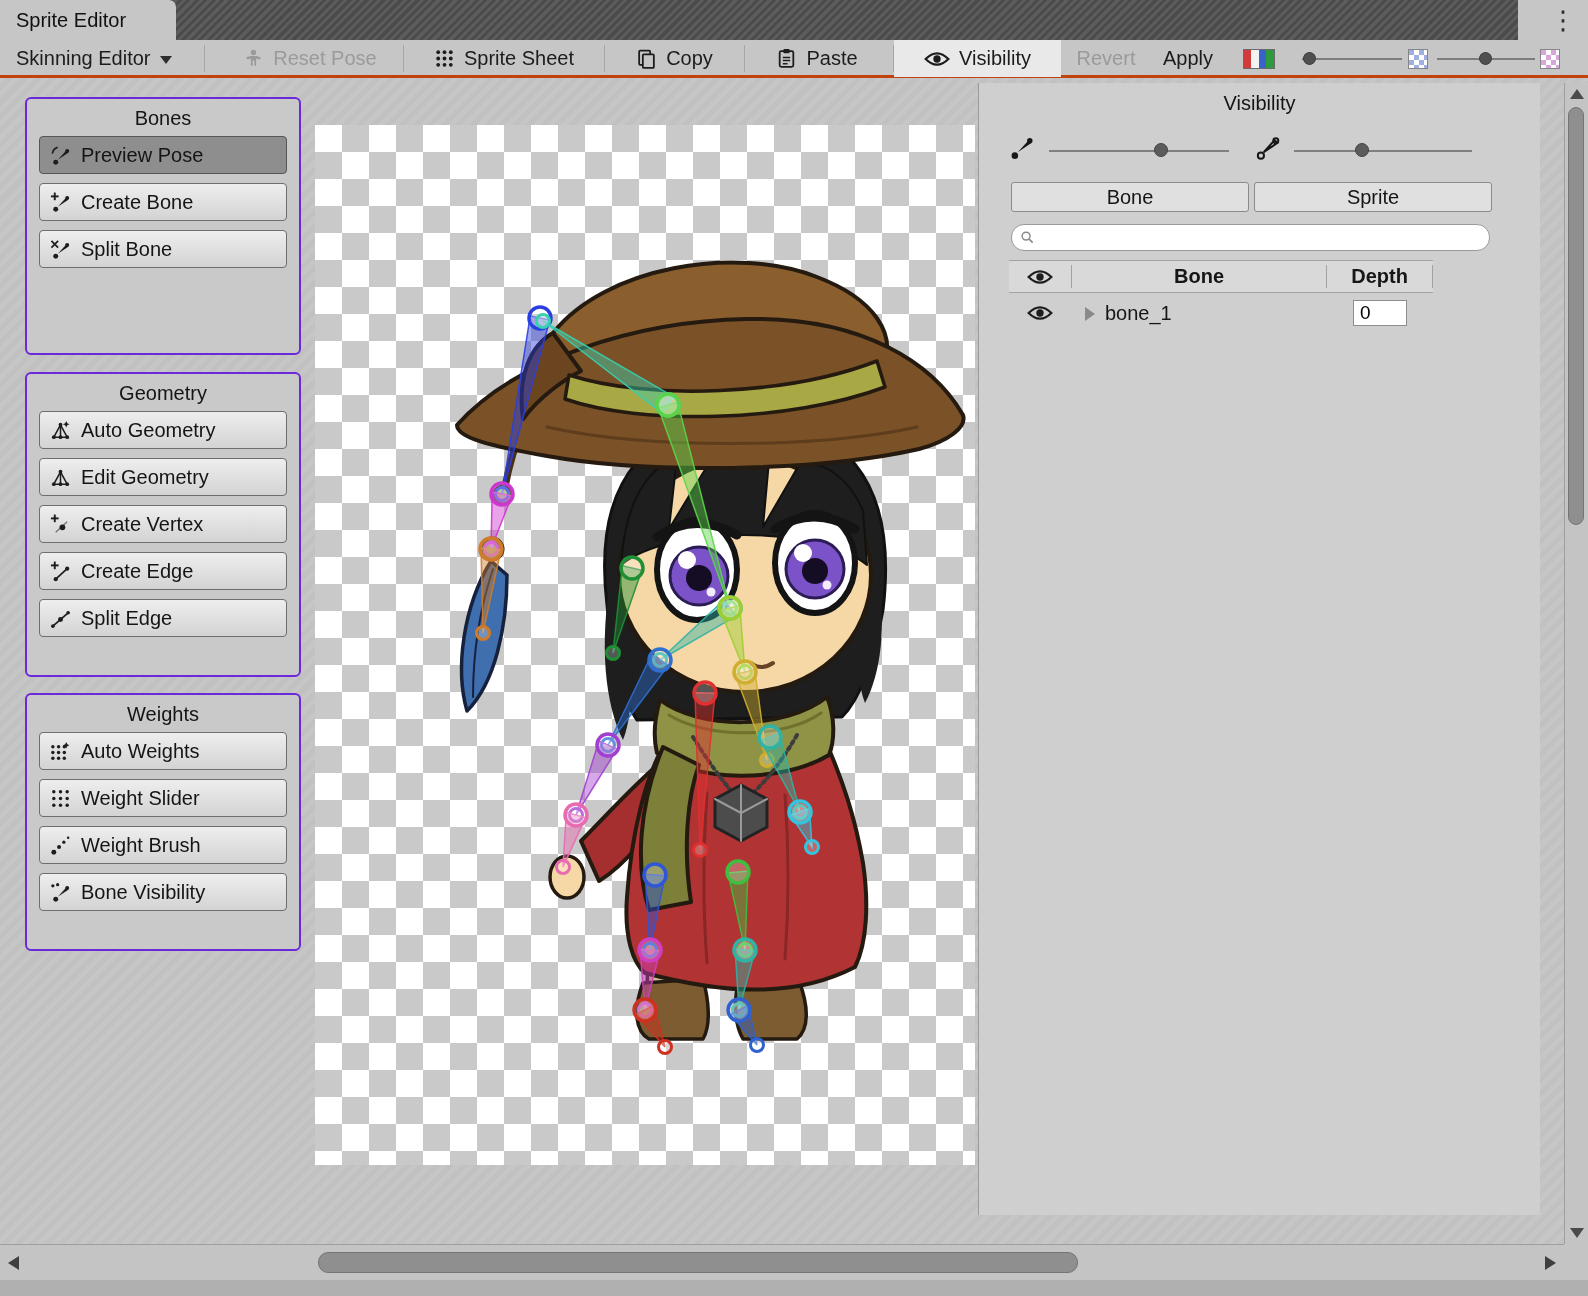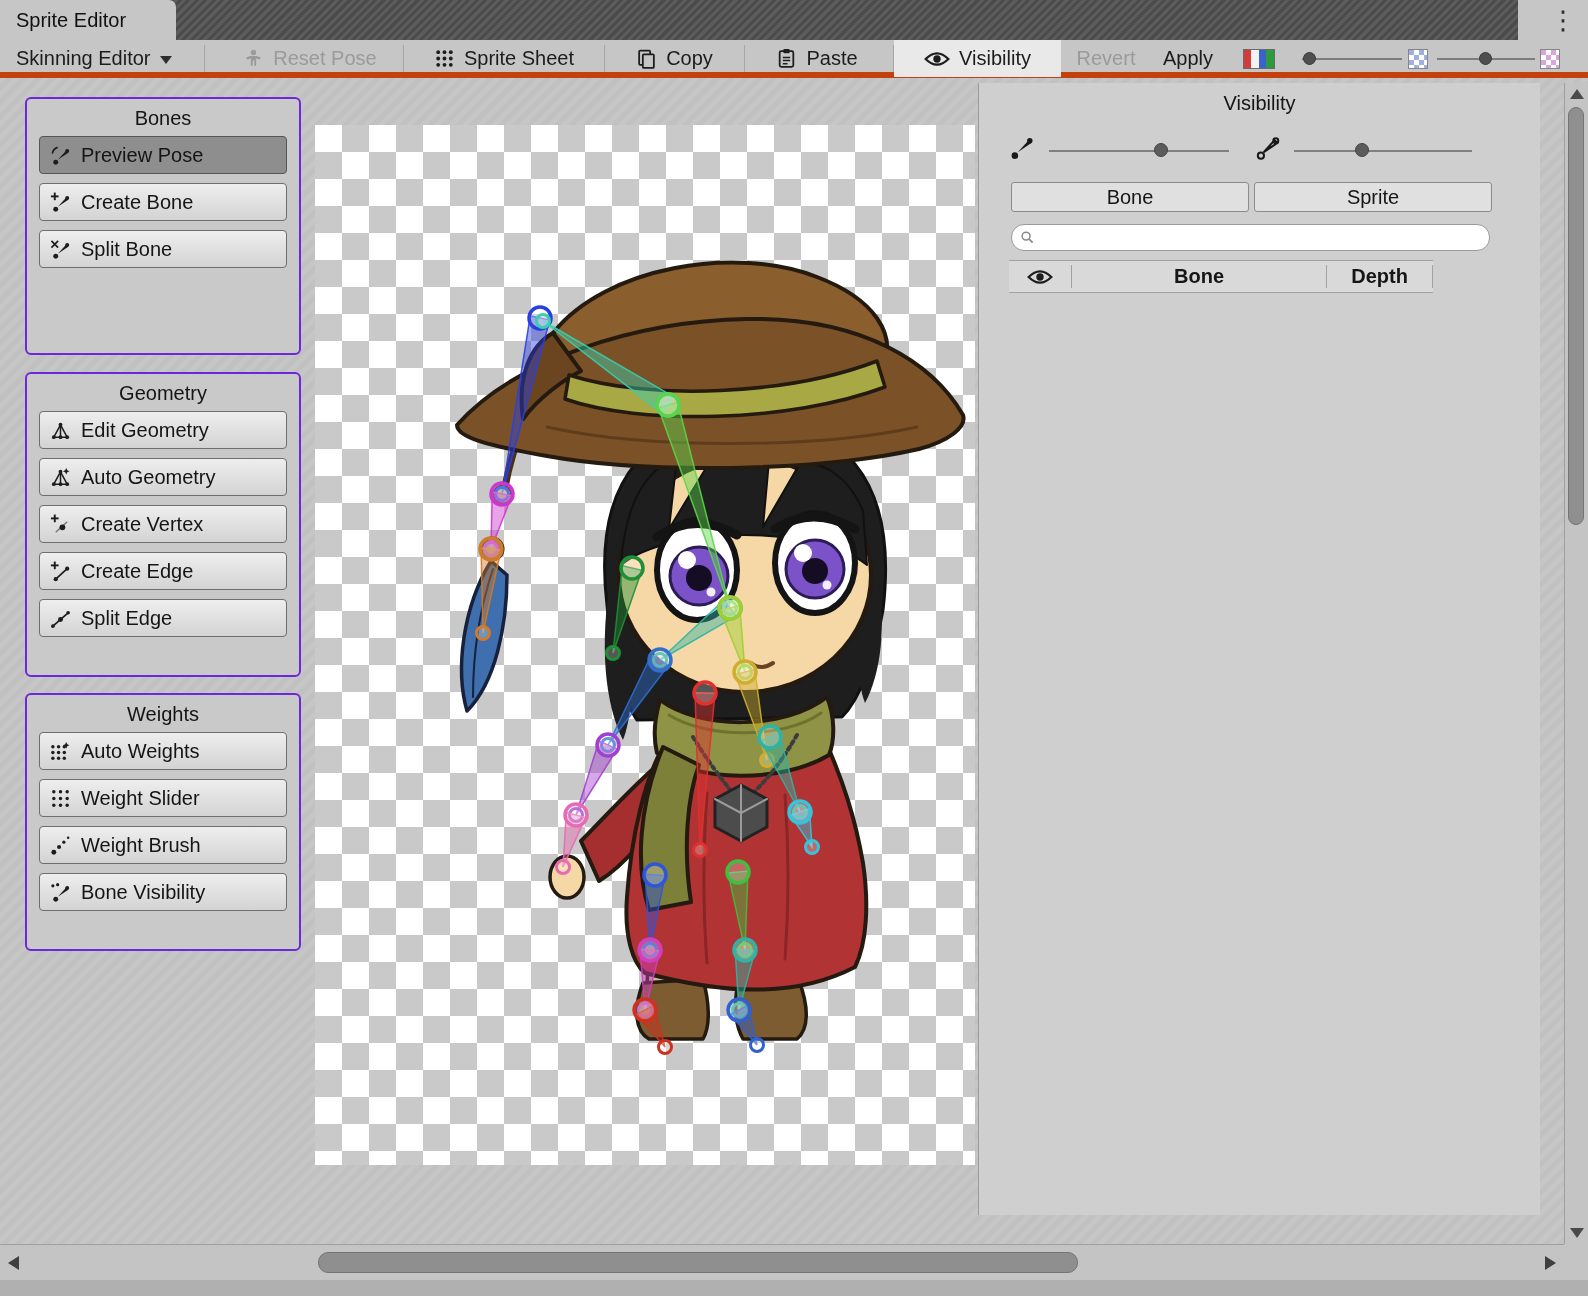--- a/index.html
+++ b/index.html
@@ -11,21 +11,21 @@
 }
 
 .tabbar { position:absolute; left:0; top:0; width:1588px; height:40px;
   background:repeating-linear-gradient(135deg,#4b4b4b 0 3px,#5c5c5c 3px 6px); }
 .tabbar-right { position:absolute; right:0; top:0; width:70px; height:40px; background:#c6c6c6; }
 .tab { position:absolute; left:0; top:0; width:176px; height:40px; background:#c6c6c6;
   border-top-right-radius:7px; display:flex; align-items:center; padding-left:16px; font-size:20px; color:#111; }
 .kebab { position:absolute; right:10px; top:3px; width:30px; height:34px; color:#2a2a2a;
   font-size:26px; display:flex; align-items:center; justify-content:center; }
 
-.toolbar { position:absolute; left:0; top:40px; width:1588px; height:38px; background:#c6c6c6; border-bottom:6px solid #c2410c; }
+.toolbar { position:absolute; left:0; top:40px; width:1588px; height:38px; background:#c6c6c6; border-bottom:3px solid #c2410c; }
 .tb { position:absolute; top:0; height:37px; display:flex; align-items:center; justify-content:center; gap:9px; font-size:20px; color:#1c1c1c; padding:0 6px; }
 .tb.disabled { color:#9a9a9a; }
 .tb.hl { background:#e9e9e9; }
 .tb-sep { position:absolute; top:5px; width:1px; height:27px; background:#a6a6a6; }
 .caret { width:0; height:0; border:6px solid transparent; border-top:8px solid #2e2e2e; margin-top:8px; }
 .cicon { width:21px; height:21px; flex:0 0 auto; }
 .cicon.eye { width:26px; height:18px; }
 .swatch { position:absolute; left:1243px; top:9px; width:32px; height:20px; border:1px solid #6a6a6a;
   background:linear-gradient(90deg,#d23b3b 0 25%,#f3f3f3 25% 50%,#3b62c9 50% 75%,#2e9a3e 75%); }
 .hsl { position:absolute; top:18px; height:2px; background:#7d7d7d; }
@@ -210,43 +210,43 @@
         <span>Split Bone</span>
       </div>
     </div>
 </div>
 <div class="group" style="top:372px;height:305px">
   <div class="group-title">Geometry</div>
   <div>
       <div class="gbtn">
         <span class="gicon">
           <svg viewBox="0 0 22 22" fill="currentColor">
-            <path d="M4 18 L11 5 L18 18 Z" fill="none" stroke="currentColor" stroke-width="1.6"></path>
-            <path d="M11 5 L11 18" fill="none" stroke="currentColor" stroke-width="1.6"></path>
-            <circle cx="4" cy="18" r="2" fill="currentColor"></circle>
-            <circle cx="11" cy="5" r="2" fill="currentColor"></circle>
-            <circle cx="18" cy="18" r="2" fill="currentColor"></circle>
-            <circle cx="11" cy="18" r="2" fill="currentColor"></circle>
-          </svg>
-        </span>
-        <span>Edit Geometry</span>
-      </div>
-      <div class="gbtn">
-        <span class="gicon">
-          <svg viewBox="0 0 22 22" fill="currentColor">
             <path d="M17 1 l1.1 2.3 2.3 1.1 -2.3 1.1 -1.1 2.3 -1.1-2.3 -2.3-1.1 2.3-1.1 Z" fill="currentColor"></path>
             <path d="M4 18 L11 5 L18 18 Z" fill="none" stroke="currentColor" stroke-width="1.6"></path>
             <path d="M11 5 L11 18" fill="none" stroke="currentColor" stroke-width="1.6"></path>
             <circle cx="4" cy="18" r="2" fill="currentColor"></circle>
             <circle cx="11" cy="5" r="2" fill="currentColor"></circle>
             <circle cx="18" cy="18" r="2" fill="currentColor"></circle>
             <circle cx="11" cy="18" r="2" fill="currentColor"></circle>
           </svg>
         </span>
         <span>Auto Geometry</span>
+      </div>
+      <div class="gbtn">
+        <span class="gicon">
+          <svg viewBox="0 0 22 22" fill="currentColor">
+            <path d="M4 18 L11 5 L18 18 Z" fill="none" stroke="currentColor" stroke-width="1.6"></path>
+            <path d="M11 5 L11 18" fill="none" stroke="currentColor" stroke-width="1.6"></path>
+            <circle cx="4" cy="18" r="2" fill="currentColor"></circle>
+            <circle cx="11" cy="5" r="2" fill="currentColor"></circle>
+            <circle cx="18" cy="18" r="2" fill="currentColor"></circle>
+            <circle cx="11" cy="18" r="2" fill="currentColor"></circle>
+          </svg>
+        </span>
+        <span>Edit Geometry</span>
       </div>
       <div class="gbtn">
         <span class="gicon">
           <svg viewBox="0 0 22 22" fill="currentColor">
             <rect x="1" y="3.6" width="8" height="2" fill="currentColor"></rect>
             <rect x="4" y="0.6" width="2" height="8" fill="currentColor"></rect>
             <path d="M6 19 L18 8" fill="none" stroke="currentColor" stroke-width="1.4" opacity=".55"></path>
             <circle cx="13" cy="14" r="3" fill="currentColor"></circle>
           </svg>
         </span>
@@ -514,20 +514,31 @@
           <path d="M1.5 8 Q12 -2.5 22.5 8 Q12 18.5 1.5 8 Z" fill="none" stroke="#1d1d1d" stroke-width="2"></path>
           <circle cx="12" cy="8" r="3.4" fill="#1d1d1d"></circle>
         </svg>
     </span>
     <span class="vh-sep"></span>
     <span class="vh-bone">Bone</span>
     <span class="vh-sep"></span>
     <span class="vh-depth">Depth</span>
     <span class="vh-sep"></span>
   </div>
+  <div class="vrows">
+      <div class="vrow">
+        <span class="eye"><svg width="26" height="18" viewBox="0 0 24 16">
+            <path d="M1.5 8 Q12 -2.5 22.5 8 Q12 18.5 1.5 8 Z" fill="none" stroke="#1d1d1d" stroke-width="2"></path>
+            <circle cx="12" cy="8" r="3.4" fill="#1d1d1d"></circle>
+          </svg></span>
+        <span class="tri"></span>
+        <span class="vname">bone_1</span>
+        <input class="vdepth" value="0" style="">
+      </div>
+    </div>
 </div>
 
 <div class="vscroll">
   <div class="arrow ar-up"></div>
   <div class="thumb"></div>
   <div class="arrow ar-dn"></div>
 </div>
 <div class="hscroll">
   <div class="arrow ar-left"></div>
   <div class="thumb"></div>

